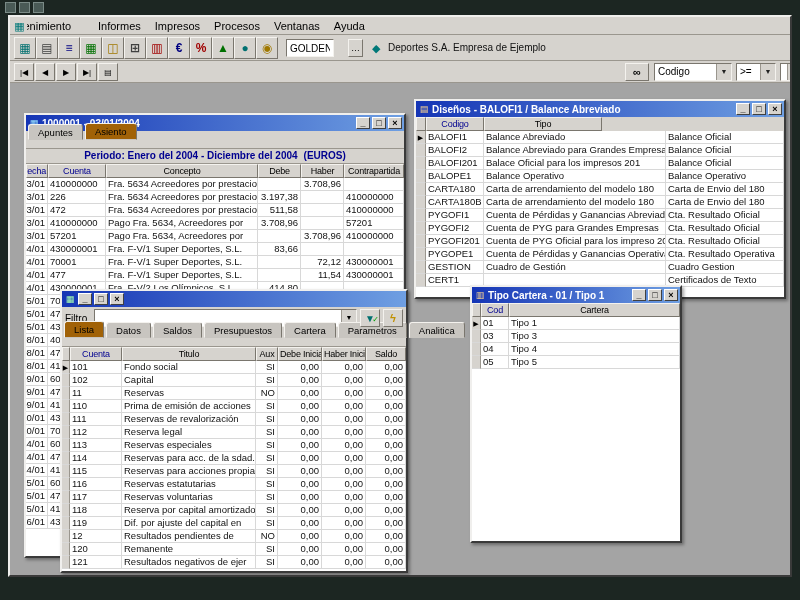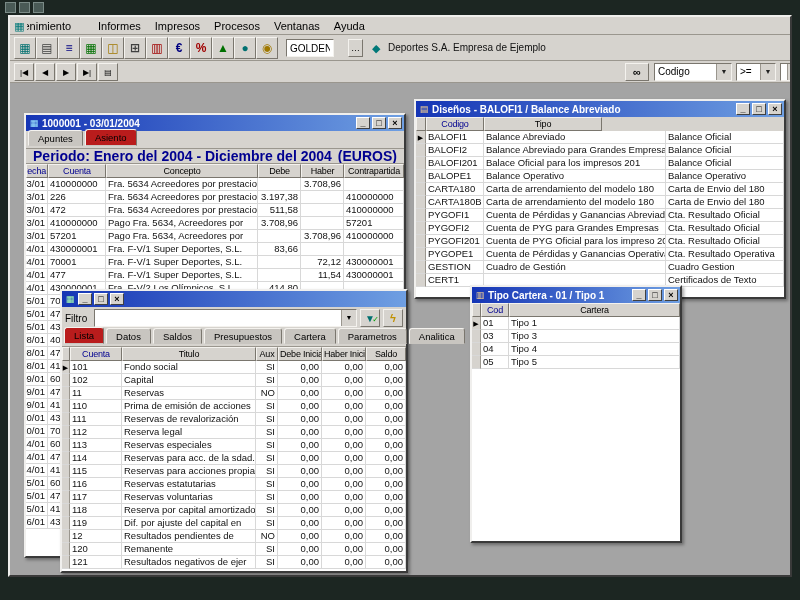--- a/index.html
+++ b/index.html
@@ -46,26 +46,26 @@
 
   .win { position:absolute; background:#d6d3ce; border:2px solid; border-color:#f0efed #3a3a3a #3a3a3a #f0efed;
          box-shadow:2px 2px 3px rgba(0,0,0,0.35); }
   .tb { height:16px; background:linear-gradient(90deg,#1535b5,#6f9fe2); display:flex; align-items:center; padding:1px 2px; gap:2px; }
   .wicon { width:12px; height:12px; font-size:9px; line-height:12px; text-align:center; }
   .tt { flex:1; color:#fff; font-size:10px; font-weight:bold; white-space:nowrap; overflow:hidden; }
   .wb { width:14px; height:12px; background:#d6d3ce; border:1px solid; border-color:#fff #404040 #404040 #fff;
         font-size:9px; line-height:9px; text-align:center; font-weight:bold; padding:0; }
   .winbody { position:absolute; left:0; right:0; top:16px; bottom:0; display:flex; flex-direction:column; }
 
-  .tabsrow { height:18px; display:flex; align-items:flex-end; background:#d6d3ce; padding:2px 2px 2px; gap:2px; border-bottom:1px solid #9a968e; }
+  .tabsrow { height:18px; display:flex; align-items:flex-end; background:#d6d3ce; padding:2px 2px 8px; gap:2px; border-bottom:1px solid #9a968e; }
   .tab { height:16px; padding:0 9px; font-size:9.5px; line-height:15px; background:#c8c5c0; white-space:nowrap;
          border:1px solid; border-color:#f4f2ee #7a766e #c8c5c0 #f4f2ee; border-radius:3px 3px 0 0; }
-  .tab.sel { background:#b91c1c; height:17px; }
-
-  .periodbar { height:15px; background:#d6d3ce; text-align:center; font-size:14px; font-weight:bold; color:#000090;
+  .tab.sel { background:#a16207; height:17px; }
+
+  .periodbar { height:15px; background:#d6d3ce; text-align:center; font-size:10px; font-weight:bold; color:#000090;
                border-bottom:1px solid #9a968e; line-height:14px; white-space:nowrap; overflow:hidden; }
   .periodbar .cur { margin-left:6px; }
 
   .grid { flex:1; display:flex; flex-direction:column; overflow:hidden; }
   .thead { display:flex; }
   .thead .c { background:#d6d3ce; border:1px solid; border-color:#f4f2ee #7a766e #7a766e #f4f2ee;
               text-align:center; font-size:9px; letter-spacing:-0.2px; overflow:hidden; white-space:nowrap;
               height:14px; line-height:12px; padding:0 1px; }
   .tbody { flex:1; background:#fff; overflow:hidden; }
   .trow { display:flex; }

